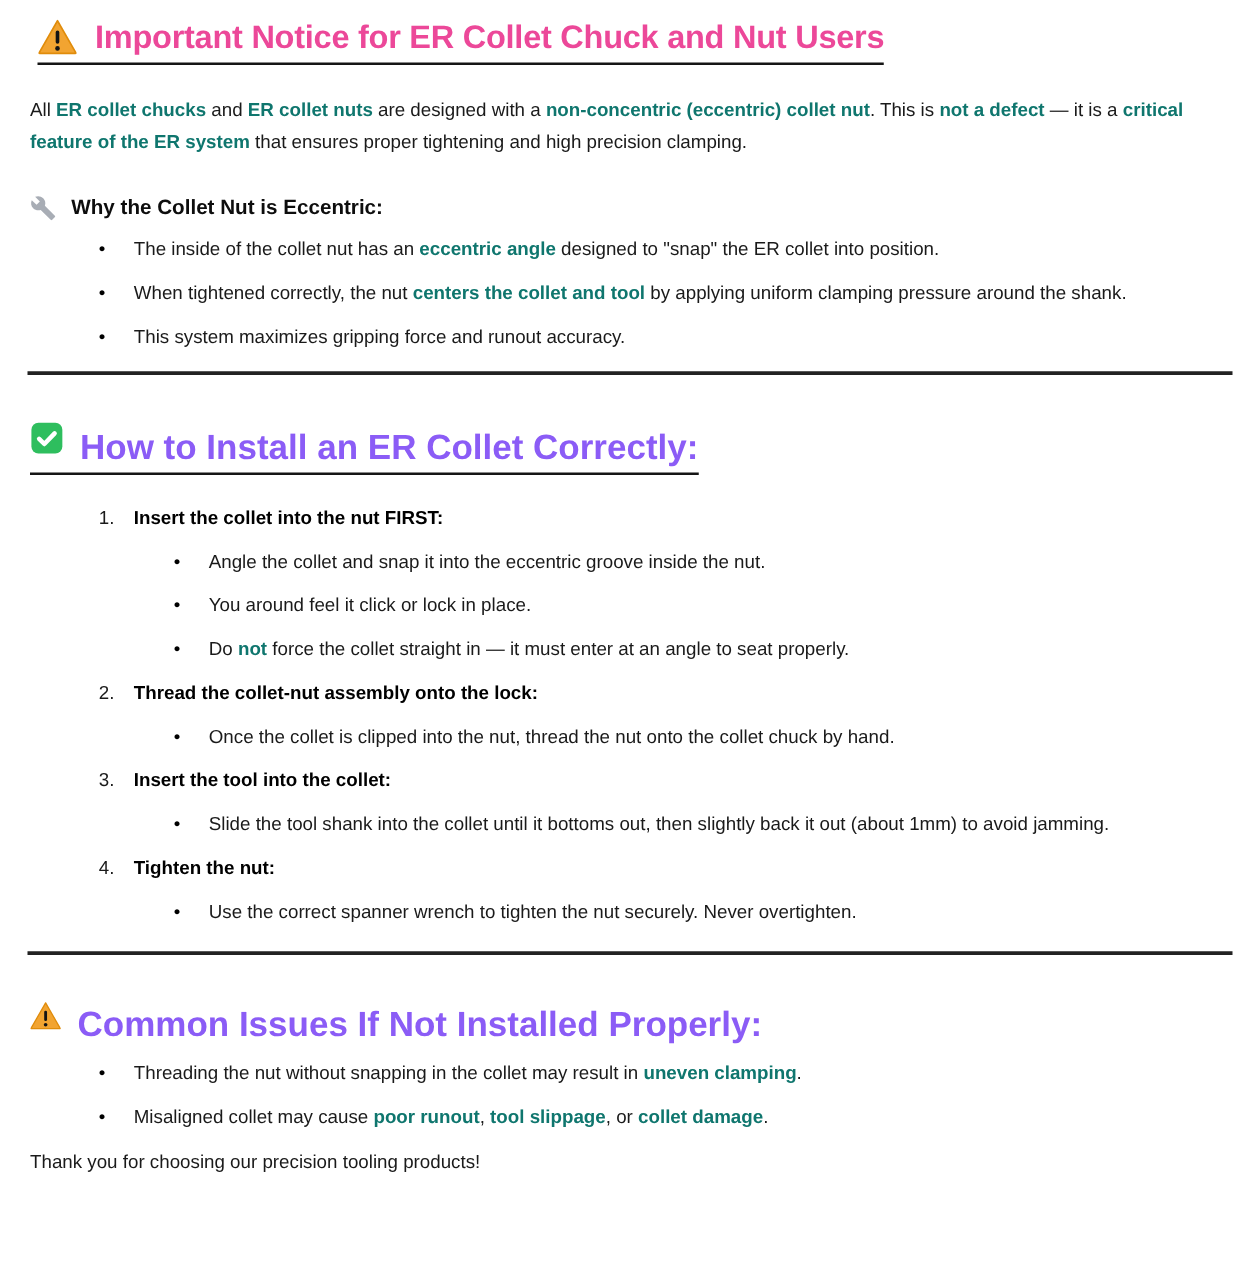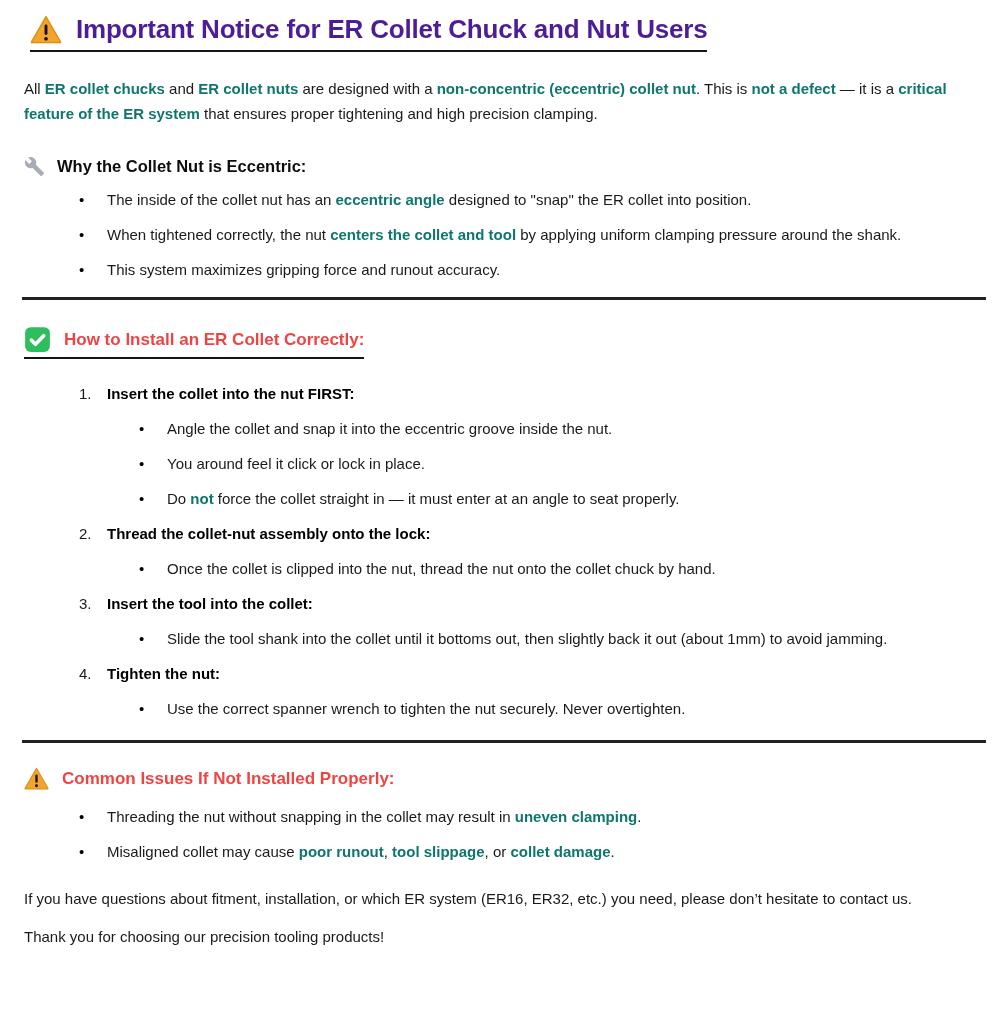--- a/index.html
+++ b/index.html
@@ -20,37 +20,38 @@
     display: inline-flex;
     align-items: center;
     gap: 14px;
     border-bottom: 2.5px solid #151515;
     padding-bottom: 5px;
     margin-left: 6px;
   }
   .title-row h1 {
     font-size: 26px;
     font-weight: 700;
-    color: #4c1d95;
+    color: #ec4899;
     letter-spacing: -0.2px;
   }
 
   .h2-row {
     display: inline-flex;
     align-items: center;
     gap: 13px;
   }
   .h2-row.underlined {
     border-bottom: 2px solid #151515;
     padding-bottom: 4px;
   }
   .h2-row h2 {
-    font-size: 17px;
+    font-size: 28px;
     font-weight: 700;
-    color: #ef4444;
+    color: #8b5cf6;
+    margin-top: 16px;
   }
 
   .h3-row {
     display: flex;
     align-items: center;
     gap: 12px;
     margin-top: 30px;
   }
   .h3-row h3 { font-size: 16.5px; font-weight: 700; color: #0d0d0d; }
 
@@ -245,16 +246,15 @@
       </span>
       <h2>Common Issues If Not Installed Properly:</h2>
     </div>
     <ul class="bullets issues-bullets">
       <li>Threading the nut without snapping in the collet may result in <b>uneven clamping</b>.</li>
       <li>Misaligned collet may cause <b>poor runout</b>, <b>tool slippage</b>, or <b>collet damage</b>.</li>
     </ul>
   </div>
 
   
-  <p class="footer-p">If you have questions about fitment, installation, or which ER system (ER16, ER32, etc.) you need, please don’t hesitate to contact us.</p>
   <p class="footer-thanks">Thank you for choosing our precision tooling products!</p>
 
 </div>
 
 </body></html>

